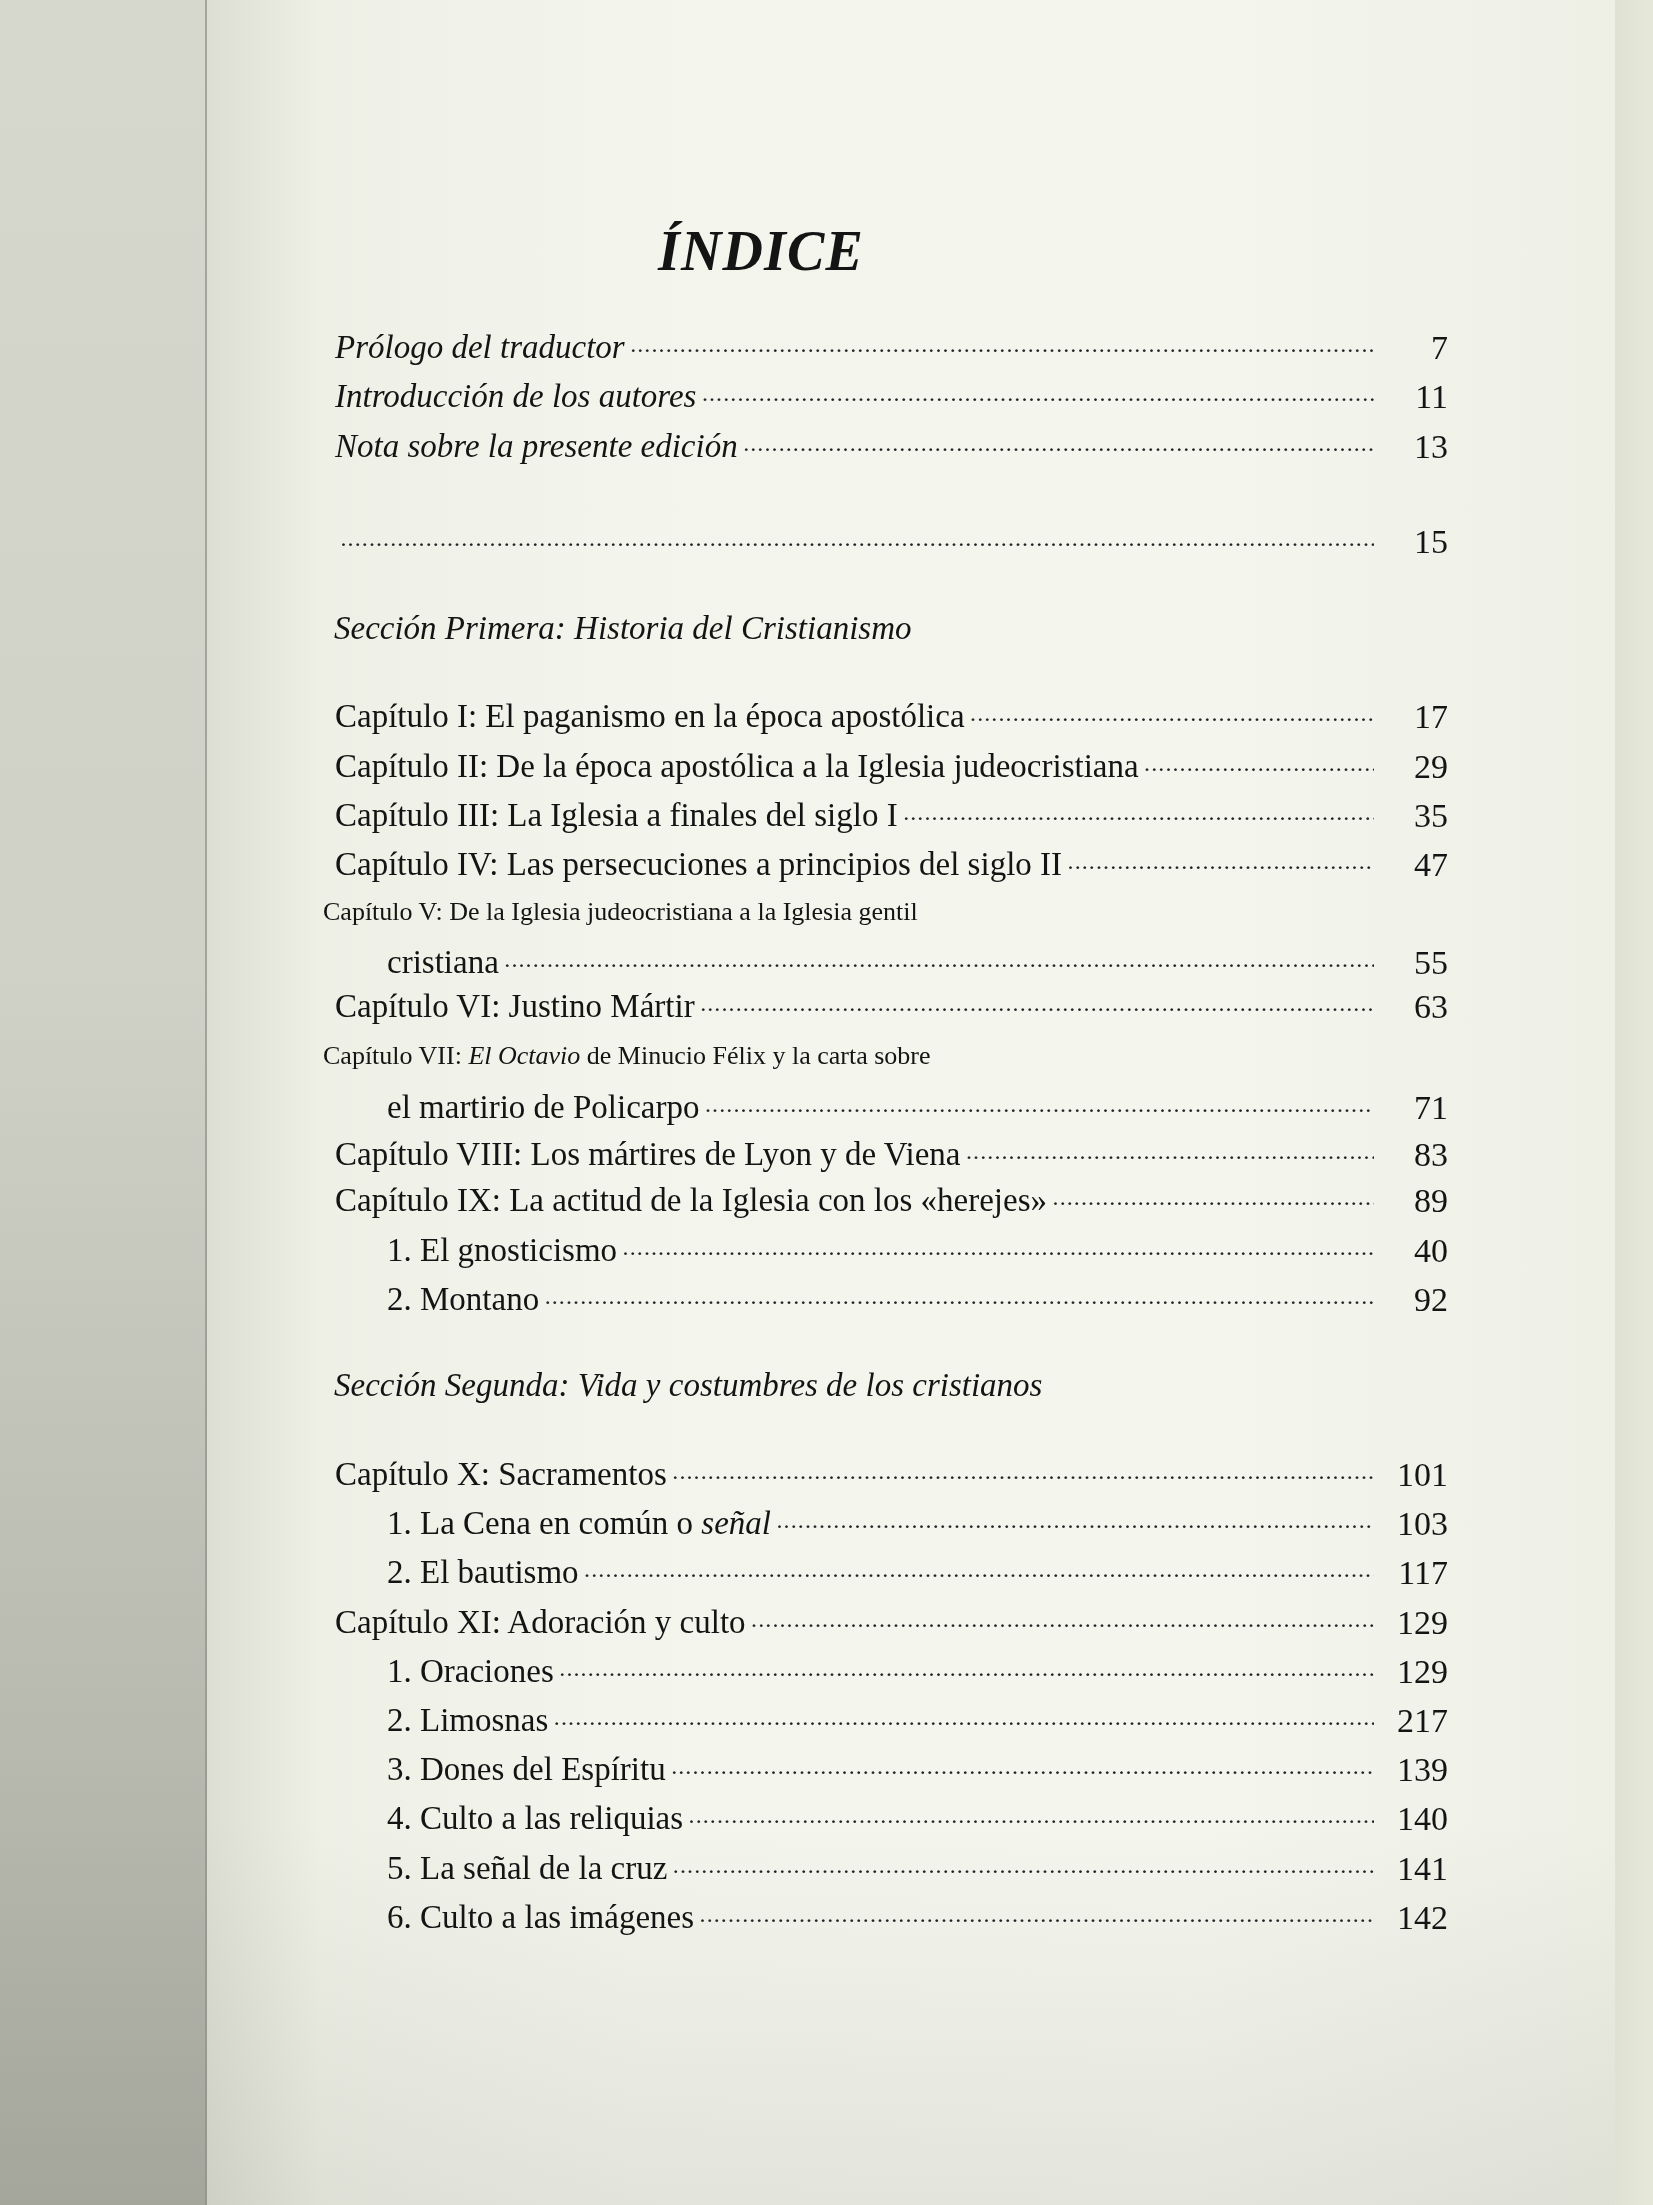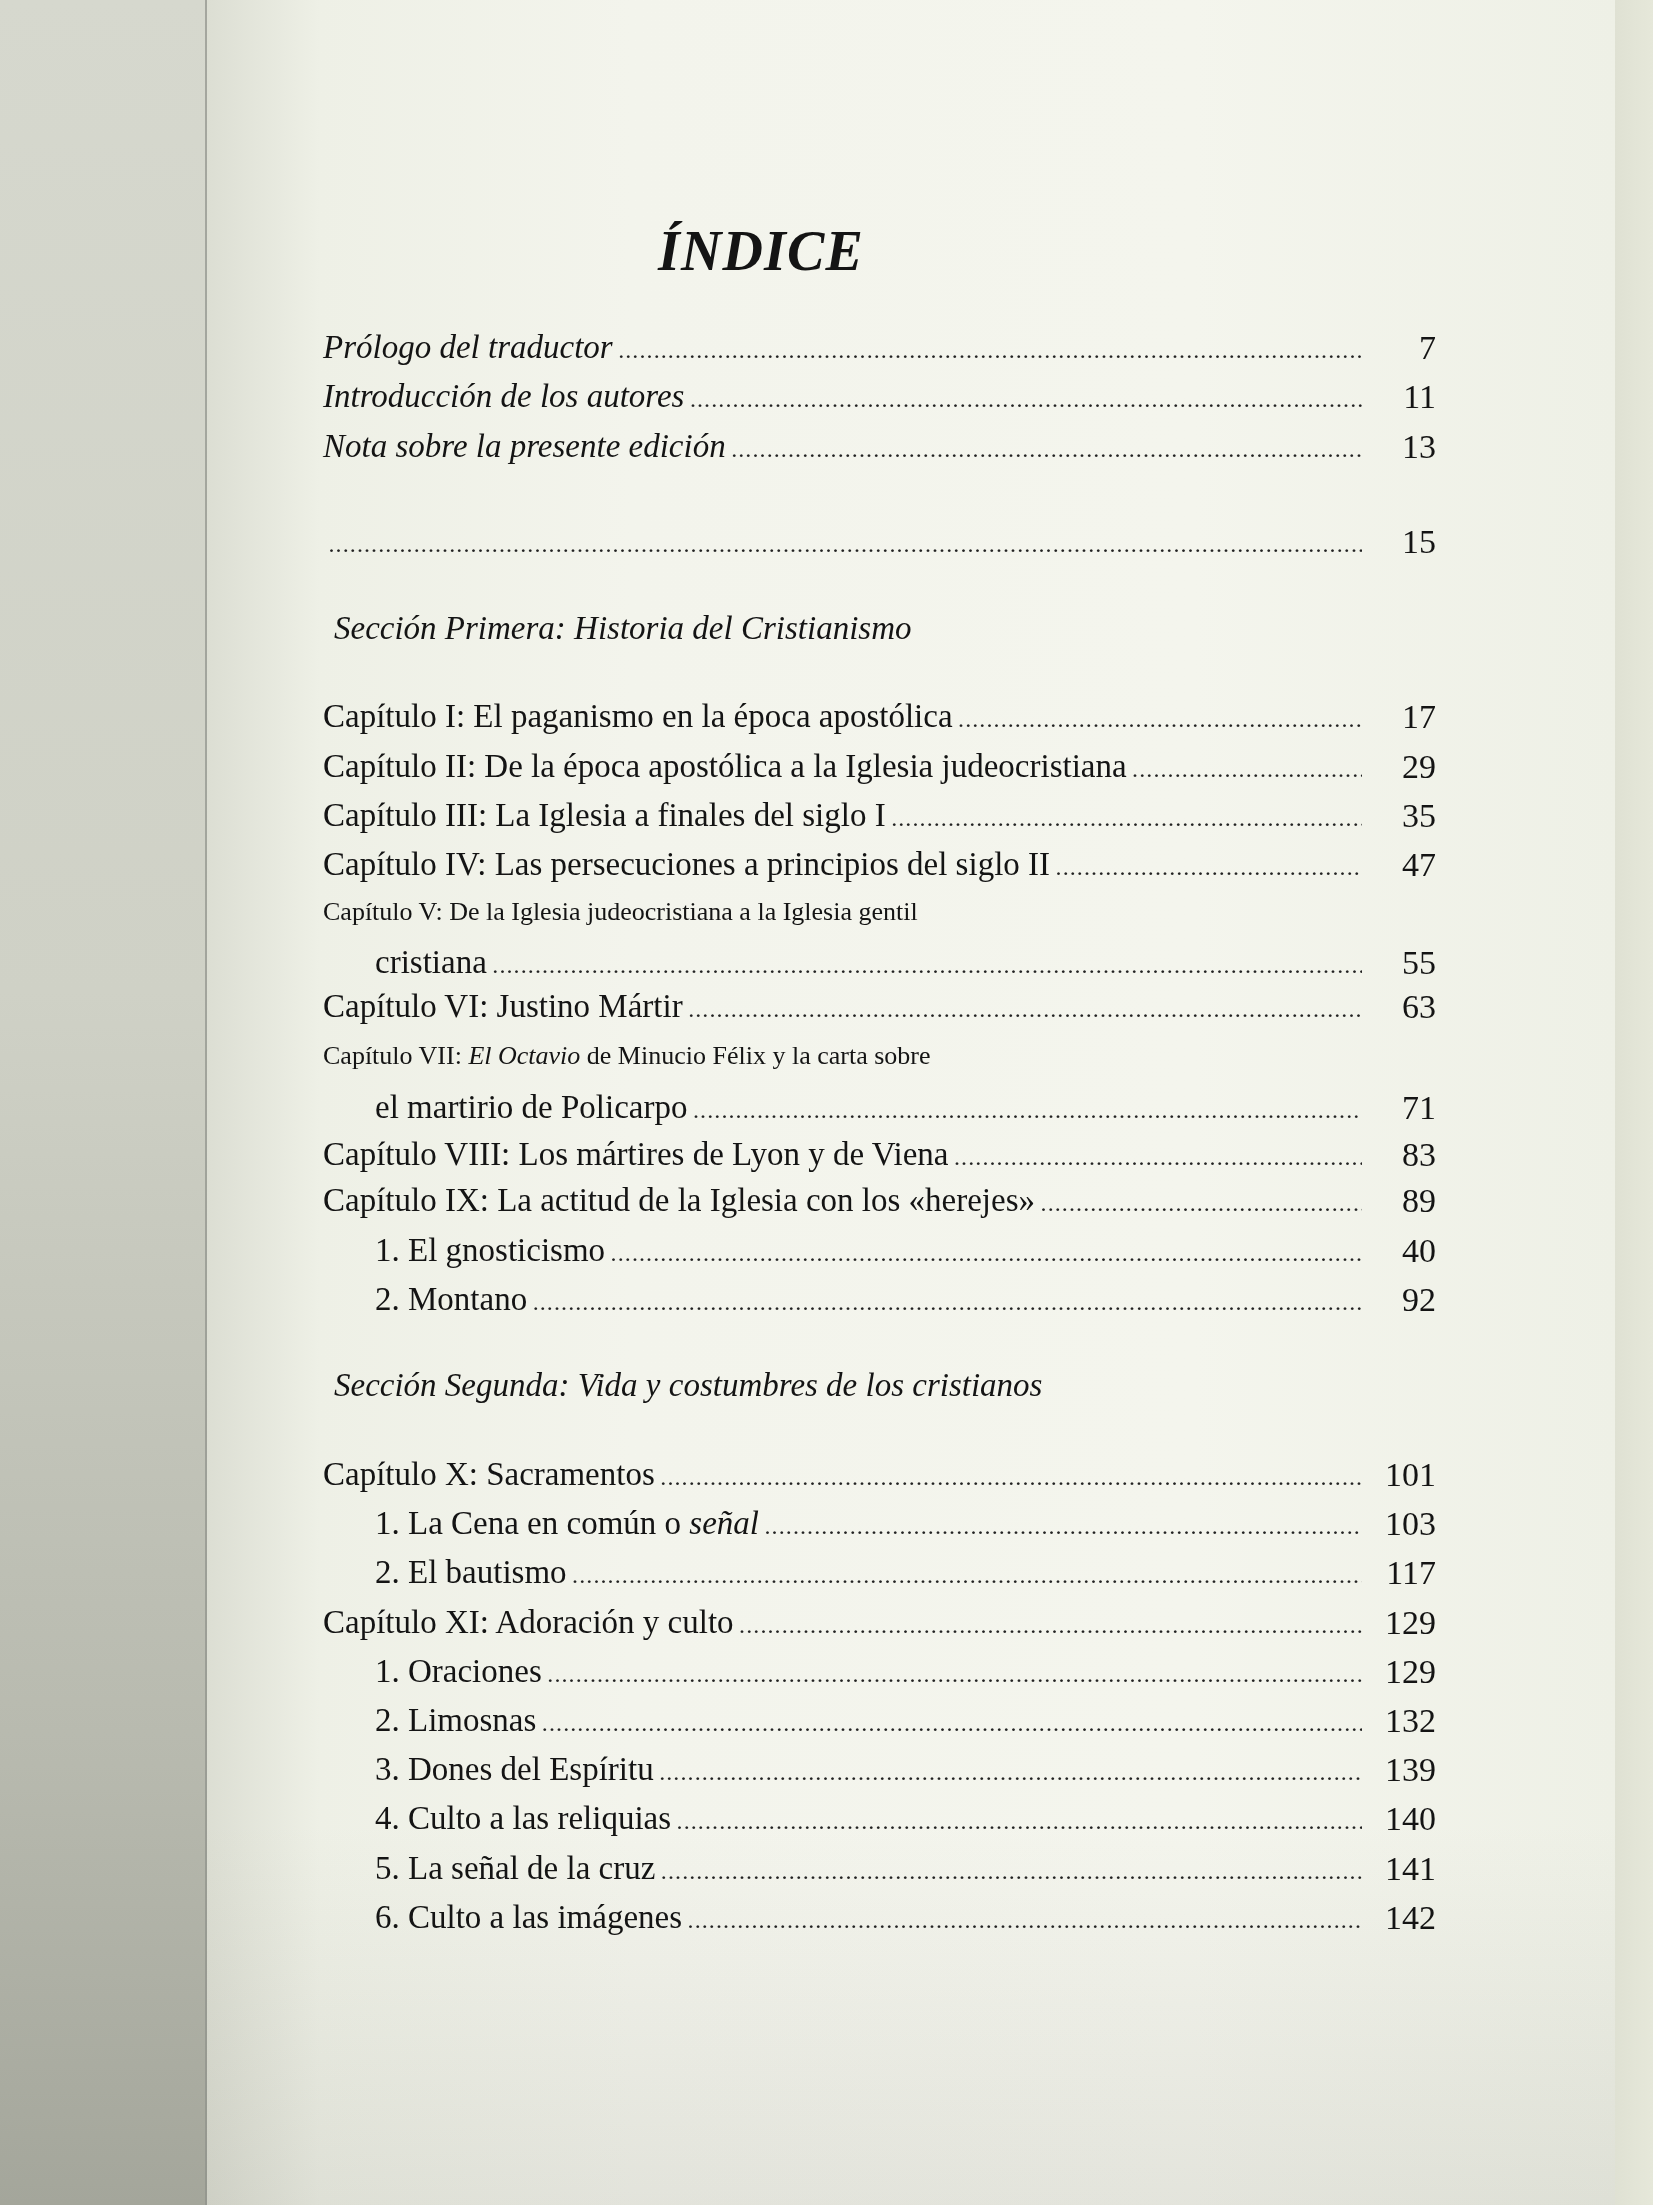--- a/index.html
+++ b/index.html
@@ -59,24 +59,24 @@
     }
     .title span { position: relative; left: -66px; }
     .toc {
       position: absolute;
       left: 323px;
       width: 1113px;
       top: 0;
     }
     .entry {
       position: absolute;
-      left: 0;
+      left: 12px;
       width: 1113px;
       display: flex;
-      align-items: flex-end;
+      align-items: flex-start;
       font-size: 33px;
       line-height: 39px;
       white-space: nowrap;
     }
     .entry .label { flex: 0 0 auto; }
     .entry .leader {
       flex: 1 1 auto;
       overflow: hidden;
       margin: 0 7.7px 0 5.5px;
       letter-spacing: 1.1px;
@@ -238,21 +238,21 @@
     <span class="page-num">129</span>
   </div>
   <div class="entry sub" style="top:1652px">
     <span class="label">1. Oraciones</span>
     <span class="leader"></span>
     <span class="page-num">129</span>
   </div>
   <div class="entry sub" style="top:1701px">
     <span class="label">2. Limosnas</span>
     <span class="leader"></span>
-    <span class="page-num">132</span>
+    <span class="page-num">217</span>
   </div>
   <div class="entry sub" style="top:1750px">
     <span class="label">3. Dones del Espíritu</span>
     <span class="leader"></span>
     <span class="page-num">139</span>
   </div>
   <div class="entry sub" style="top:1799px">
     <span class="label">4. Culto a las reliquias</span>
     <span class="leader"></span>
     <span class="page-num">140</span>

